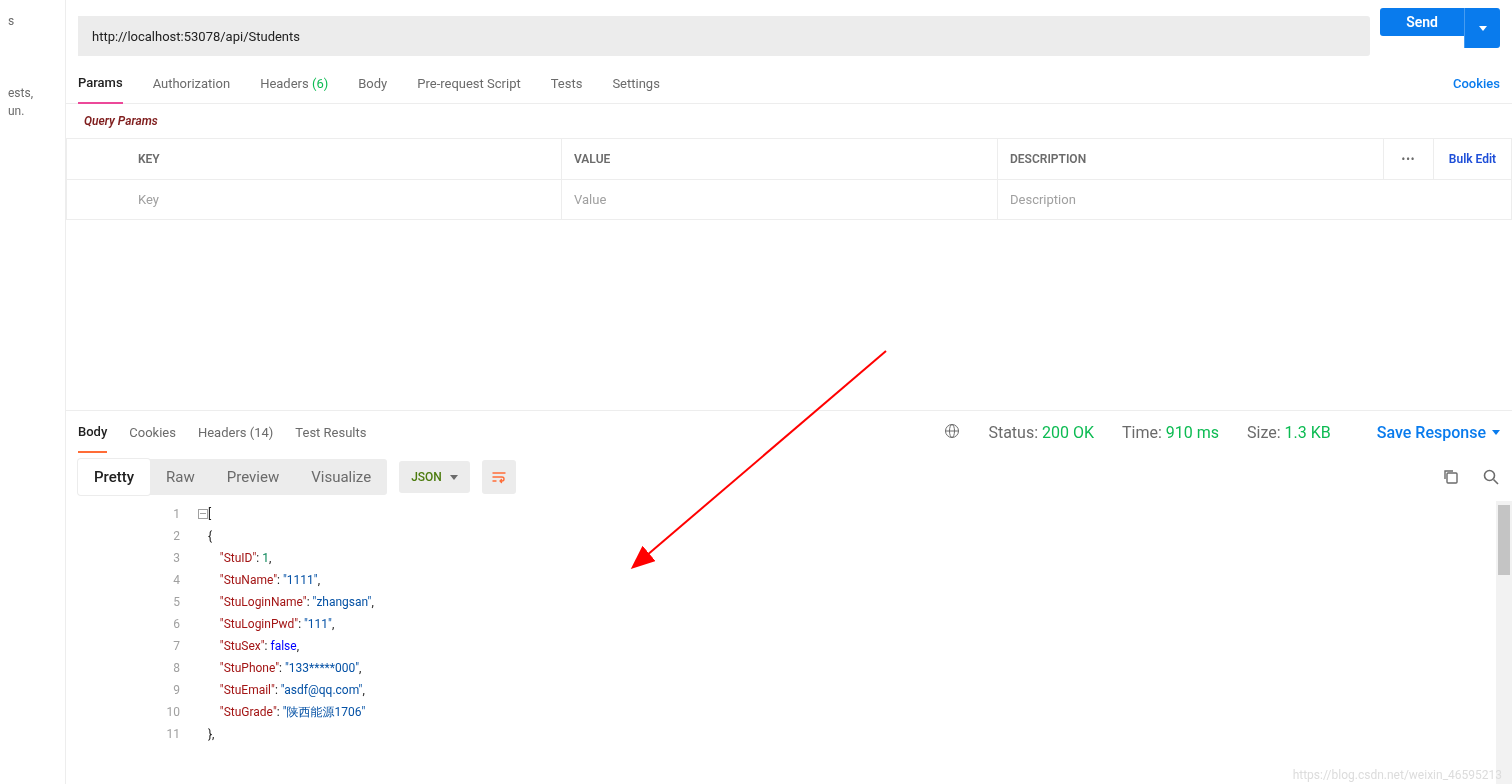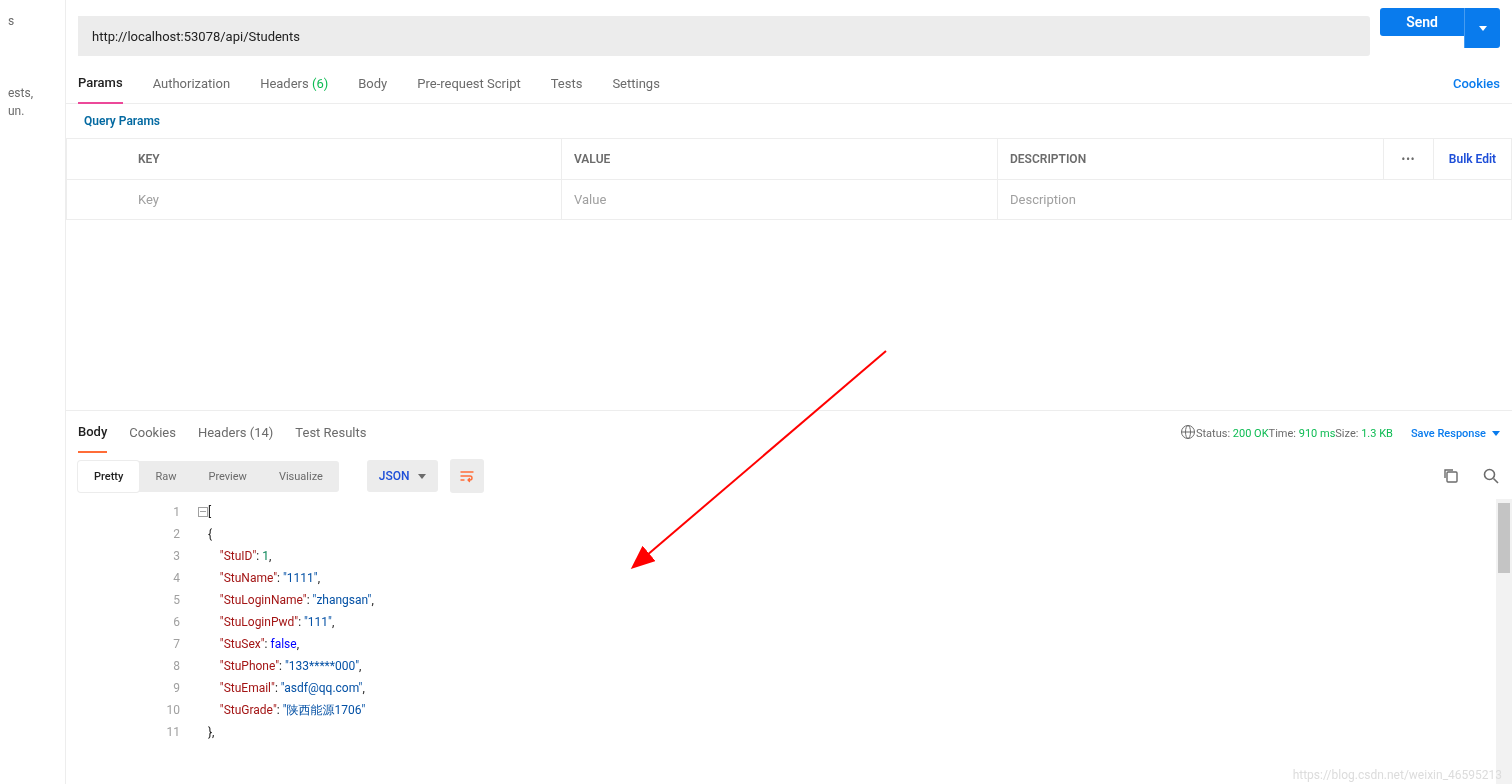--- a/index.html
+++ b/index.html
@@ -18,21 +18,21 @@
 .send-drop { background:#097bed; color:#fff; border:none; border-left:1px solid rgba(255,255,255,.25); height:40px; width:36px; border-radius:0 3px 3px 0; cursor:pointer; display:flex; align-items:center; justify-content:center; }
 
 
 .req-tabs { display:flex; align-items:center; padding:0 12px; border-bottom:1px solid #ededed; height:40px; gap:30px; font-size:13px; color:#6b6b6b; }
 .req-tabs .tab { cursor:pointer; height:40px; display:flex; align-items:center; }
 .req-tabs .tab.active { color:#212121; font-weight:500; border-bottom:2px solid #ec4899; }
 .req-tabs .count-green { color:#0cbb52; }
 .req-tabs .spacer { flex:1; }
 .cookies-link { color:#097bed; font-weight:500; cursor:pointer; }
 
-.section-title { font-size:12px; color:#0369a1; font-weight:600; padding:10px 18px; }
+.section-title { font-size:12px; color:#7f1d1d; font-weight:600; padding:10px 18px;font-style:italic; }
 
 
 .ptable { border-top:1px solid #ededed; border-bottom:1px solid #ededed; }
 .prow { display:flex; height:40px; }
 .pcell { padding:0 12px; display:flex; align-items:center; border-right:1px solid #ededed; }
 .pcell.check { width:60px; border-right:none; border-left:1px solid #ededed; justify-content:center; }
 .pcell.key { width:436px; }
 .pcell.val { width:436px; }
 .pcell.desc { flex:1; border-right:1px solid #ededed; }
 .pcell.opts { width:50px; justify-content:center; cursor:pointer; flex:none; }
@@ -40,30 +40,30 @@
 .hdr { font-weight:600; color:#6b6b6b; font-size:12px; }
 .prow+.prow { border-top:1px solid #ededed; }
 .placeholder { color:#a0a0a0; }
 
 
 .resp { border-top:1px solid #ededed; flex:1; display:flex; flex-direction:column; margin-top:190px; position:relative; }
 .resp-tabs { display:flex; align-items:center; padding:0 12px; height:42px; gap:22px; color:#6b6b6b; font-size:13px; }
 .resp-tabs .tab { cursor:pointer; height:42px; display:flex; align-items:center; }
 .resp-tabs .tab.active { color:#212121; font-weight:500; border-bottom:2px solid #ff6c37; }
 .resp-tabs .spacer { flex:1; }
-.resp-meta { display:flex; align-items:flex-end; gap:0; color:#6b6b6b; font-size:11px; }
+.resp-meta { display:flex; align-items:flex-start; gap:28px; color:#6b6b6b; font-size:16px; }
 .resp-meta .green { color:#0cbb52; }
 .save-resp { color:#097bed; font-weight:500; cursor:pointer; margin-left:18px; display:flex; align-items:center; gap:6px; }
 .globe-icon { width:16px; height:16px; display:inline-block; }
 
 .resp-toolbar { display:flex; align-items:center; padding:6px 12px 6px 12px; gap:8px; }
 .view-group { display:flex; background:#ececec; border-radius:3px; }
-.view-btn { padding:9px 16px; font-size:11px; color:#6b6b6b; cursor:pointer; }
+.view-btn { padding:9px 16px; font-size:15px; color:#6b6b6b; cursor:pointer; }
 .view-btn.active { background:#fff; border-radius:3px; color:#212121; box-shadow:0 0 0 1px #ececec; font-weight:500; }
-.fmt-select { background:#ececec; border-radius:3px; padding:9px 12px; display:flex; align-items:center; gap:8px; font-size:12px; color:#1d4ed8; cursor:pointer; margin-left:20px; font-weight:500; }
+.fmt-select { background:#ececec; border-radius:3px; padding:9px 12px; display:flex; align-items:center; gap:8px; font-size:12px; color:#4d7c0f; cursor:pointer; margin-left:4px; font-weight:500; }
 .wrap-btn { background:#ececec; border-radius:3px; width:34px; height:34px; display:flex; align-items:center; justify-content:center; cursor:pointer; margin-left:4px; }
 .tb-spacer { flex:1; }
 .tb-icon { width:18px; height:18px; color:#6b6b6b; cursor:pointer; margin-left:14px; }
 
 .code-area { flex:1; display:flex; overflow:auto; position:relative; font-family:Consolas,Monaco,monospace; font-size:12px; line-height:22px; }
 .gutter { text-align:right; color:#a0a0a0; padding:2px 16px 2px 0; width:130px; user-select:none; }
 .gutter div { height:22px; }
 .code { padding:2px 0; color:#212121; }
 .code .row { height:22px; white-space:pre; }
 .tok-key { color:#a31515; }

